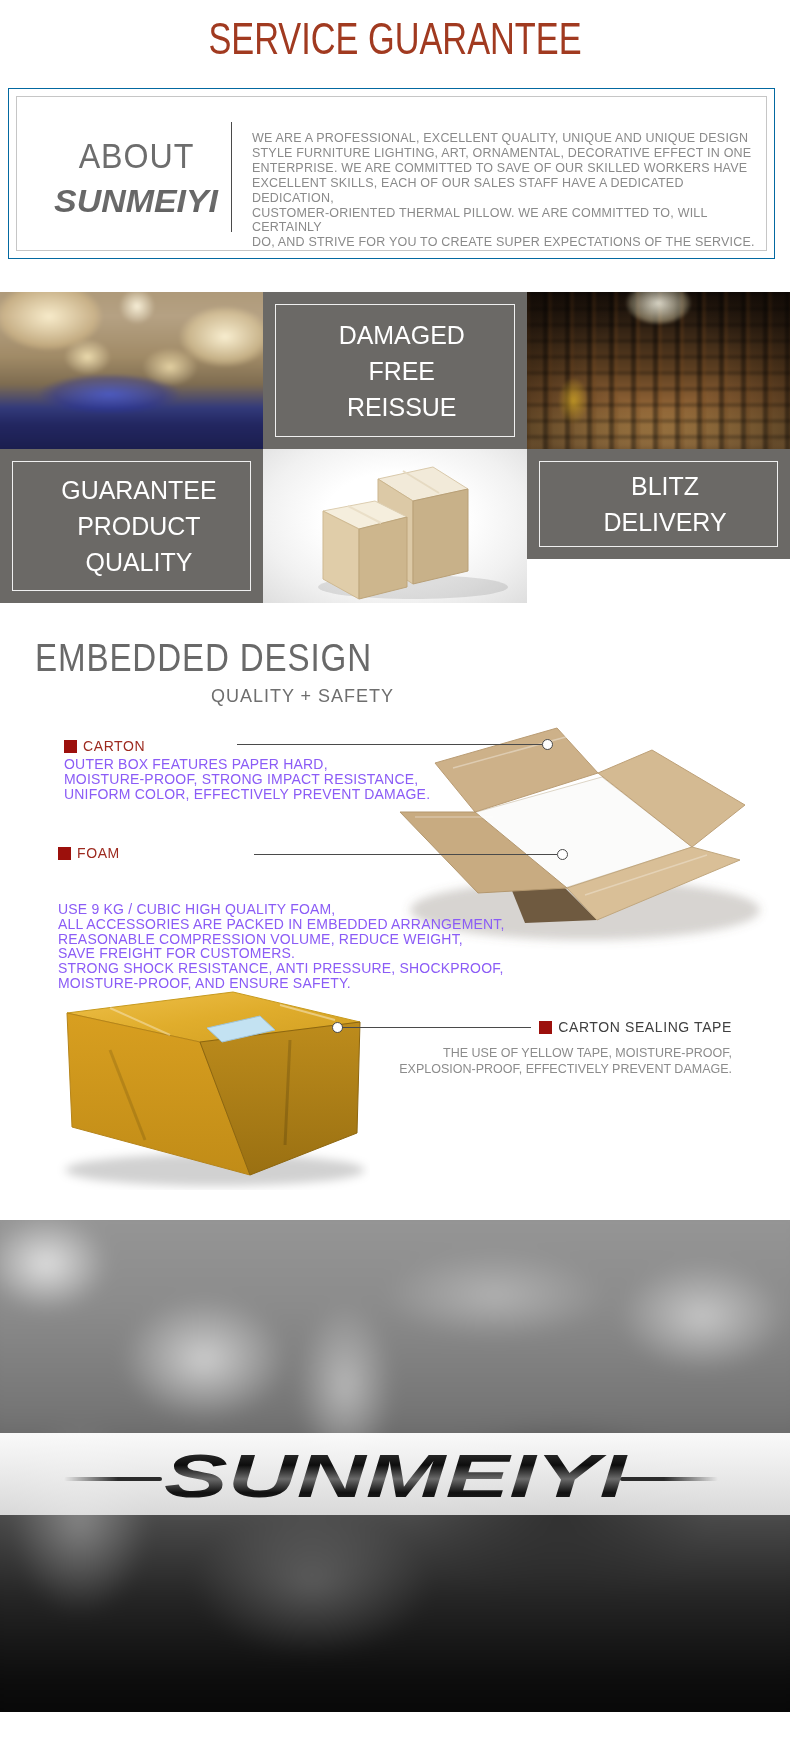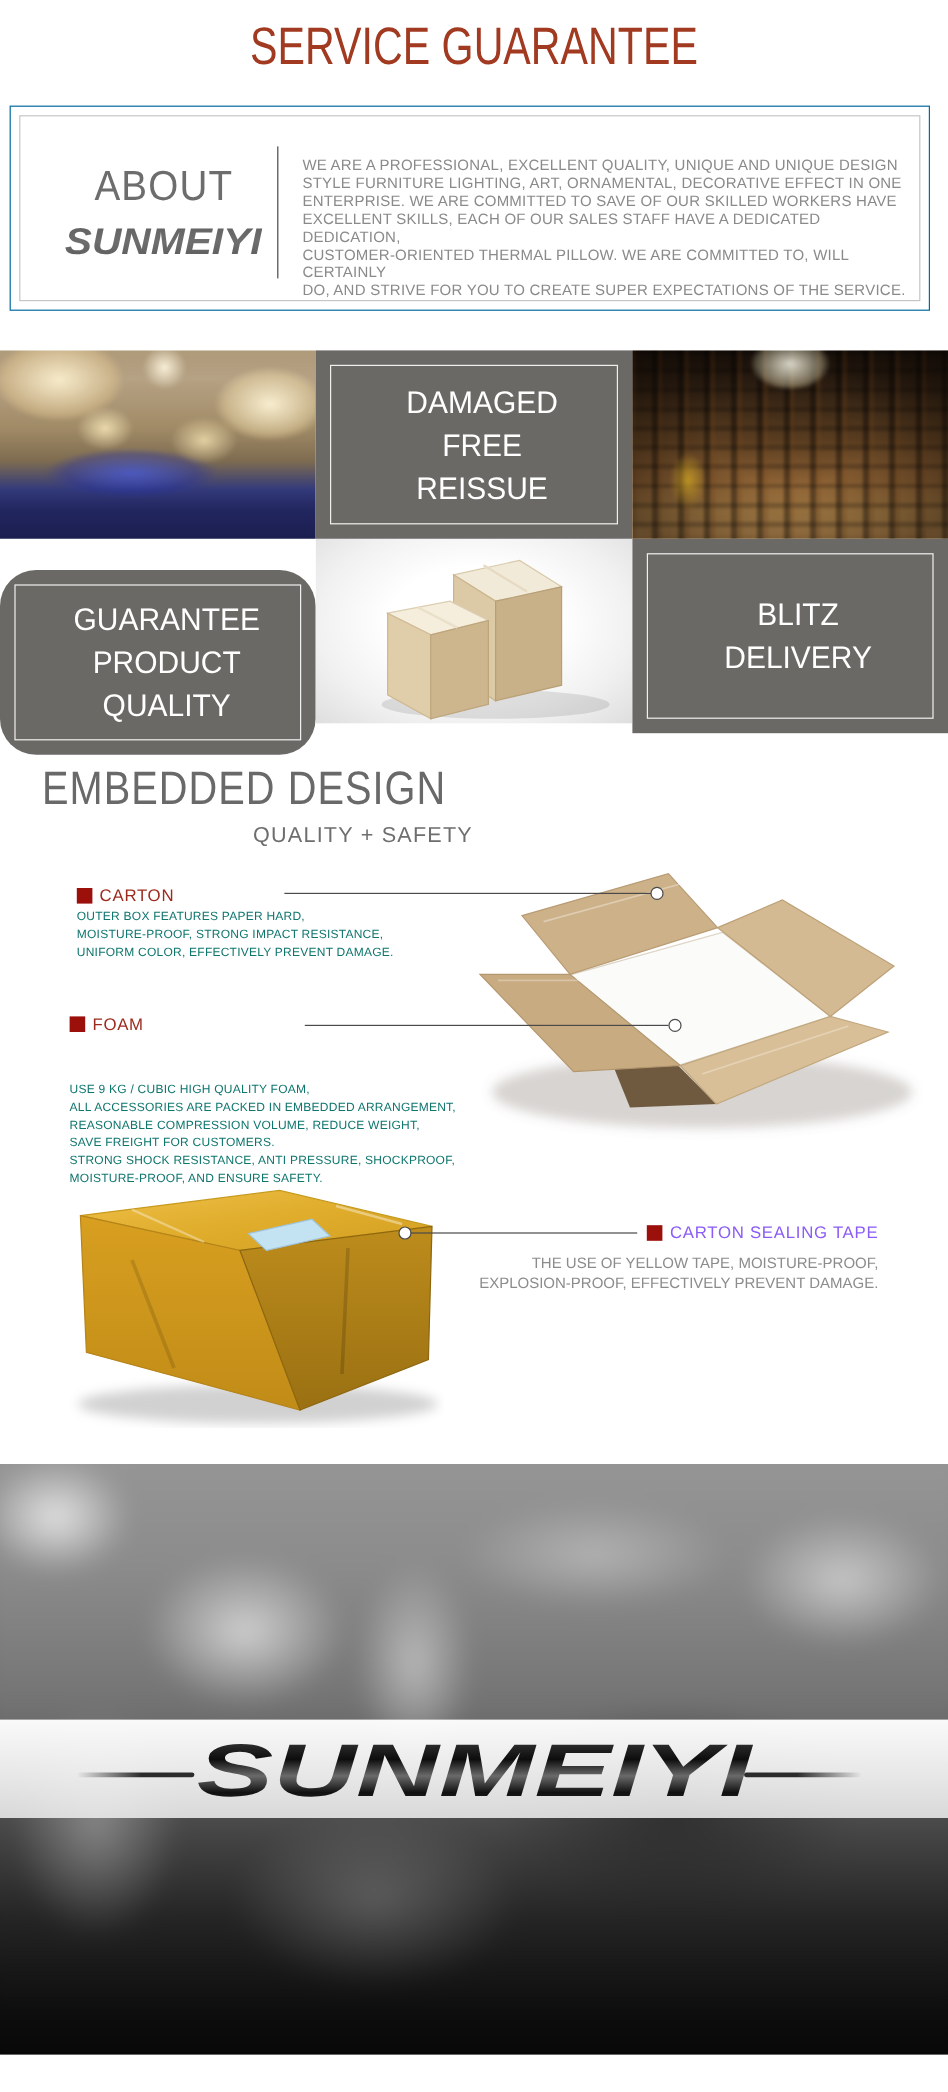--- a/index.html
+++ b/index.html
@@ -50,27 +50,27 @@
   .vignette{position:absolute;inset:0;background:radial-gradient(ellipse at 50% 45%, transparent 35%, rgba(10,5,2,.5) 90%);}
   .photo-boxes-bg{position:absolute;inset:0;background:radial-gradient(ellipse at 50% 45%, #ffffff 38%, #f1f1f1 70%, #dedede 100%);}
 
   
   .h-embedded{left:35px;top:636px;font-size:39px;line-height:44px;color:#696969;letter-spacing:1px;
     transform:scaleX(.85);transform-origin:left center;white-space:nowrap;}
   .h-sub{left:150px;top:686px;width:305px;text-align:center;font-size:18px;color:#6e6e6e;letter-spacing:1px;}
 
   .feat-label{display:flex;align-items:center;gap:6px;font-size:14px;color:#9d2a1f;letter-spacing:.6px;}
   .red-sq{width:13px;height:13px;background:#9c100c;flex:0 0 auto;}
-  .feat-text{font-size:10px;line-height:15.2px;color:#0f766e;letter-spacing:.2px;}
+  .feat-text{font-size:14px;line-height:15.2px;color:#8b5cf6;letter-spacing:.2px;}
 
   .cline{height:1px;background:#4a4a4a;}
   .cdot{width:9px;height:9px;border:1px solid #4a4a4a;border-radius:50%;background:#fff;}
 
   .tape-label{left:430px;top:1019px;width:302px;display:flex;align-items:center;justify-content:flex-end;gap:6px;
-    font-size:14px;color:#8b5cf6;letter-spacing:.6px;}
+    font-size:14px;color:#404040;letter-spacing:.6px;}
   .tape-text{left:380px;top:1046px;width:352px;text-align:right;font-size:12.5px;line-height:15.5px;color:#8c8c8c;}
 
   
   .footer-photo{left:0;top:1220px;width:790px;height:492px;overflow:hidden;background:#6f6f6f;}
   .footer-blur{position:absolute;inset:-20px;filter:blur(9px);
     background:
      radial-gradient(90px 70px at 8% 12%, rgba(255,255,255,.75), transparent 70%),
      radial-gradient(120px 90px at 27% 30%, rgba(250,250,250,.65), transparent 70%),
      radial-gradient(70px 120px at 44% 35%, rgba(235,235,235,.55), transparent 70%),
      radial-gradient(150px 60px at 62% 18%, rgba(215,215,215,.5), transparent 75%),
@@ -126,21 +126,21 @@
         <div>FREE</div>
         <div>REISSUE</div>
       </div>
     </div>
   </div>
   <div class="abs cell" style="left:527px;top:292px;width:263px;height:157px;">
     <div class="photo-fill photo-warehouse"></div>
     <div class="vignette"></div>
   </div>
 
-  <div class="abs cell gbox" style="left:0;top:475px;width:263px;height:154px;border-radius:30px;">
+  <div class="abs cell gbox" style="left:0;top:449px;width:263px;height:154px;">
     <div class="gbox-border">
       <div class="gbox-text">
         <div>GUARANTEE</div>
         <div>PRODUCT</div>
         <div>QUALITY</div>
       </div>
     </div>
   </div>
   <div class="abs cell" style="left:263px;top:449px;width:264px;height:154px;">
     <div class="photo-boxes-bg"></div>
@@ -151,21 +151,21 @@
       <polygon points="115,30 150,52 150,135 115,112" fill="#dcc9a6" stroke="#cbb58d" stroke-width="1"></polygon>
       <polygon points="150,52 205,40 205,122 150,135" fill="#c8b189 " stroke="#b89f76" stroke-width="1"></polygon>
 
       <polygon points="60,62 112,52 144,68 96,80" fill="#f5eedd" stroke="#dccdb0" stroke-width="1"></polygon>
       <polygon points="60,62 96,80 96,150 60,130" fill="#e0cda9" stroke="#cfb991" stroke-width="1"></polygon>
       <polygon points="96,80 144,68 144,138 96,150" fill="#cdb68d" stroke="#bda57b" stroke-width="1"></polygon>
       <line x1="140" y1="22" x2="176" y2="44" stroke="#e6dac2" stroke-width="2"></line>
       <line x1="85" y1="57" x2="118" y2="74" stroke="#eadfc8" stroke-width="2"></line>
     </svg>
   </div>
-  <div class="abs cell gbox" style="left:527px;top:449px;width:263px;height:162px;">
+  <div class="abs cell gbox" style="left:527px;top:449px;width:263px;height:110px;">
     <div class="gbox-border">
       <div class="gbox-text">
         <div>BLITZ</div>
         <div>DELIVERY</div>
       </div>
     </div>
   </div>
 
   <div class="abs h-embedded">EMBEDDED DESIGN</div>
   <div class="abs h-sub">QUALITY + SAFETY</div>

